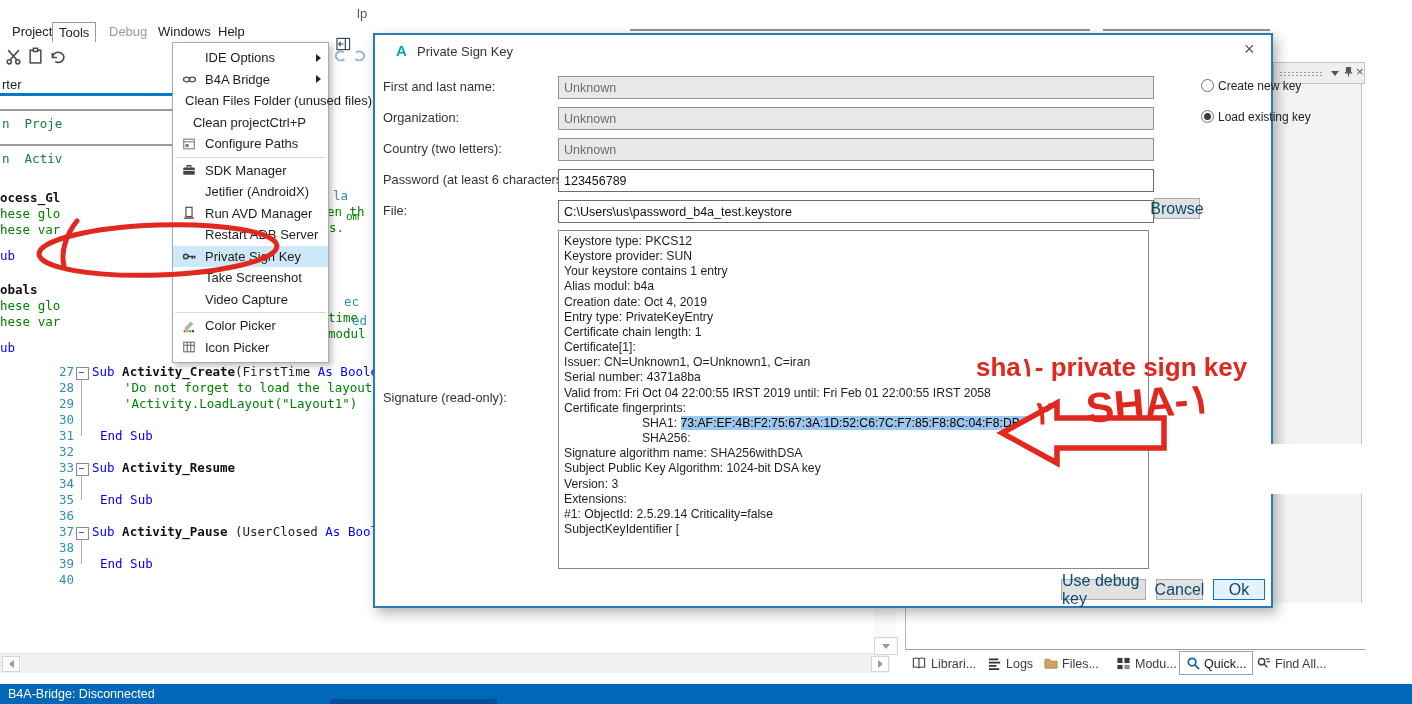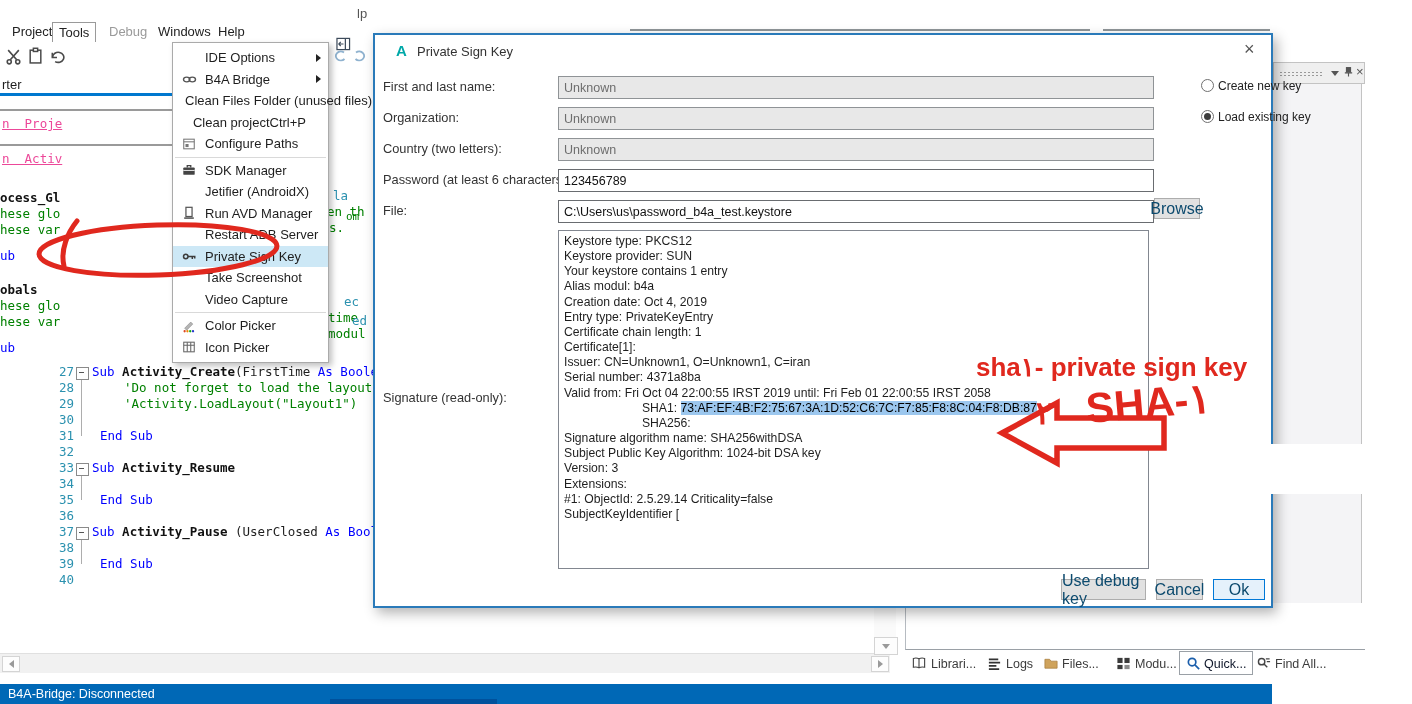--- a/index.html
+++ b/index.html
@@ -4,21 +4,21 @@
 <style>
   html,body{margin:0;padding:0;}
   body{width:1412px;height:704px;position:relative;overflow:hidden;background:#fff;
        font-family:"Liberation Sans",sans-serif;color:#1e1e1e;}
   .abs{position:absolute;}
   .mono{font-family:"DejaVu Sans Mono",monospace;font-size:12.5px;line-height:16px;white-space:pre;}
   .cmt{color:#008000;}
   .kw{color:#0000ff;}
   .teal{color:#2b91af;}
   .bold{font-weight:bold;color:#111;}
-  .gray{color:#ec4899;text-decoration:underline;}
+  .gray{color:#15803d;}
   
   .menubar-item{position:absolute;top:22px;font-size:13px;color:#222;padding:2px 6px;cursor:default;}
   .menubar-item.open{background:#fff;border:1px solid #9a9a9a;border-bottom:none;}
   .menubar-item.disabled{color:#9a9a9a;}
   
   .menu{position:absolute;left:172px;top:42px;width:155px;background:#fff;border:1px solid #aaa;
         box-shadow:3px 3px 6px rgba(0,0,0,.25);z-index:10;padding:4px 0;}
   .mi{height:21.5px;display:flex;align-items:center;position:relative;font-size:13px;color:#1e1e1e;}
   .mi .ic{width:20px;margin-left:6px;display:flex;justify-content:center;}
   .mi .lbl{margin-left:6px;flex:1;white-space:nowrap;}
@@ -45,21 +45,21 @@
   .btn.primary{background:#e5f1fb;border:1px solid #0078d7;}
   .radio{position:absolute;width:13px;height:13px;border:1px solid #707070;border-radius:50%;background:#fff;box-sizing:border-box;}
   .radio.sel::after{content:"";position:absolute;left:2px;top:2px;width:7px;height:7px;border-radius:50%;background:#3c3c3c;}
   .radio-lbl{position:absolute;font-size:12px;color:#222;white-space:nowrap;}
   .certbox{position:absolute;left:183px;top:195px;width:584px;height:334px;border:1px solid #828790;
            background:#fff;font-size:12.2px;line-height:15.15px;padding:3px 0 0 5px;overflow:hidden;}
   .certbox div{white-space:pre;}
   .sel-hl{background:#9cc7ee;color:#000;}
   
   .tab-lbl{position:absolute;font-size:12.5px;color:#3c3c3c;white-space:nowrap;}
-  .statusbar{position:absolute;left:0;top:684px;width:1272px;height:20px;background:#0068b6;z-index:5;}
+  .statusbar{position:absolute;left:0;top:684px;width:1412px;height:20px;background:#0068b6;z-index:5;}
   .statusbar span{position:absolute;left:8px;top:3px;color:#fff;font-size:12.5px;}
   .tri-down{width:0;height:0;border-left:4px solid transparent;border-right:4px solid transparent;border-top:5px solid #555;}
   .tri-left{width:0;height:0;border-top:4px solid transparent;border-bottom:4px solid transparent;border-right:5px solid #9a9a9a;}
   .tri-right{width:0;height:0;border-top:4px solid transparent;border-bottom:4px solid transparent;border-left:5px solid #9a9a9a;}
   .sb-btn{position:absolute;background:#fdfdfd;border:1px solid #d4d4d4;display:flex;align-items:center;justify-content:center;}
   .dots{background-image:radial-gradient(#9a9a9a 1px,transparent 1.1px);background-size:4px 3px;}
   .annot{position:absolute;color:#e0281e;font-weight:700;z-index:50;white-space:nowrap;}
 </style>
 </head>
 <body>
@@ -375,20 +375,21 @@
     <div>Keystore provider: SUN</div>
     <div>Your keystore contains 1 entry</div>
     <div>Alias modul: b4a</div>
     <div>Creation date: Oct 4, 2019</div>
     <div>Entry type: PrivateKeyEntry</div>
     <div>Certificate chain length: 1</div>
     <div>Certificate[1]:</div>
     <div>Issuer: CN=Unknown1, O=Unknown1, C=iran</div>
     <div>Serial number: 4371a8ba</div>
     <div>Valid from: Fri Oct 04 22:00:55 IRST 2019 until: Fri Feb 01 22:00:55 IRST 2058</div>
+    <div>Certificate fingerprints:</div>
     <div><span>                       SHA1: </span><span class="sel-hl">73:AF:EF:4B:F2:75:67:3A:1D:52:C6:7C:F7:85:F8:8C:04:F8:DB:87</span></div>
     <div>                       SHA256:</div>
     <div>Signature algorithm name: SHA256withDSA</div>
     <div>Subject Public Key Algorithm: 1024-bit DSA key</div>
     <div>Version: 3</div>
     <div>Extensions:</div>
     <div>#1: ObjectId: 2.5.29.14 Criticality=false</div>
     <div>SubjectKeyIdentifier [</div>
   </div>
 

